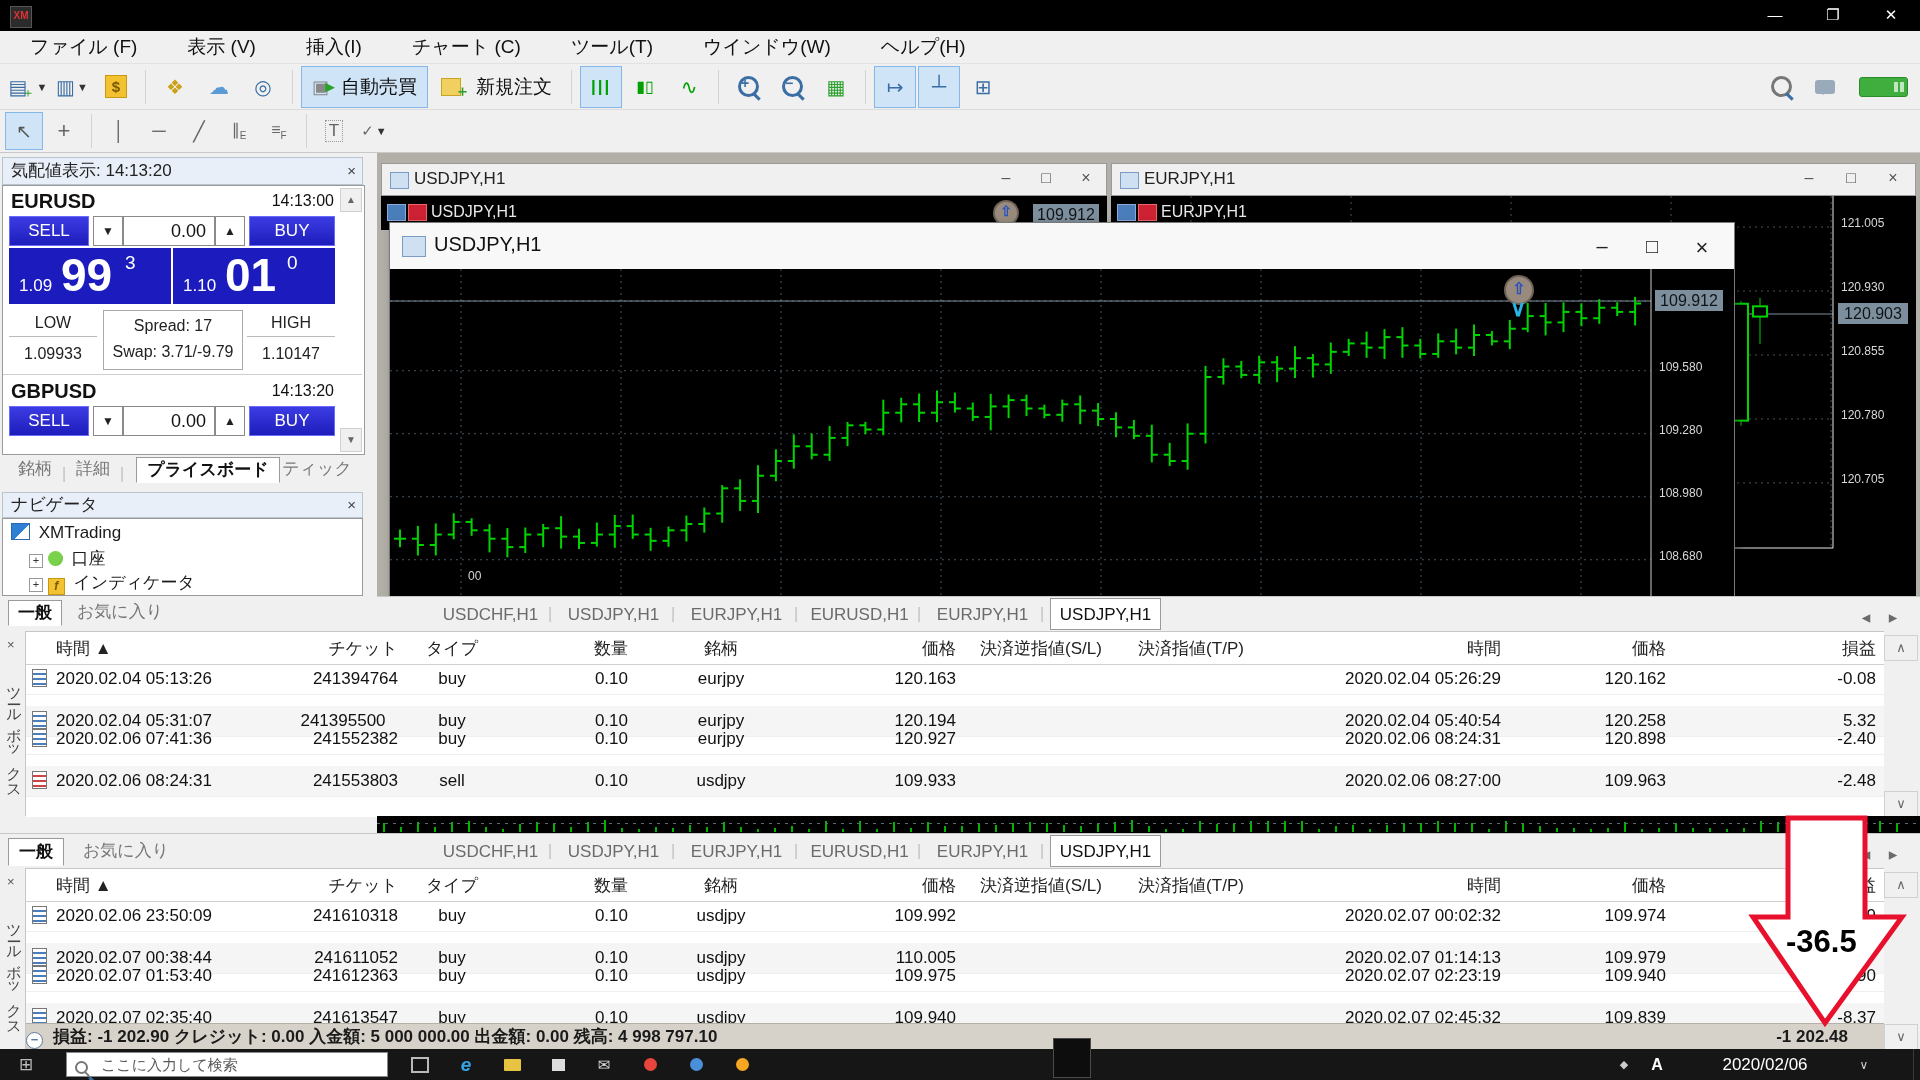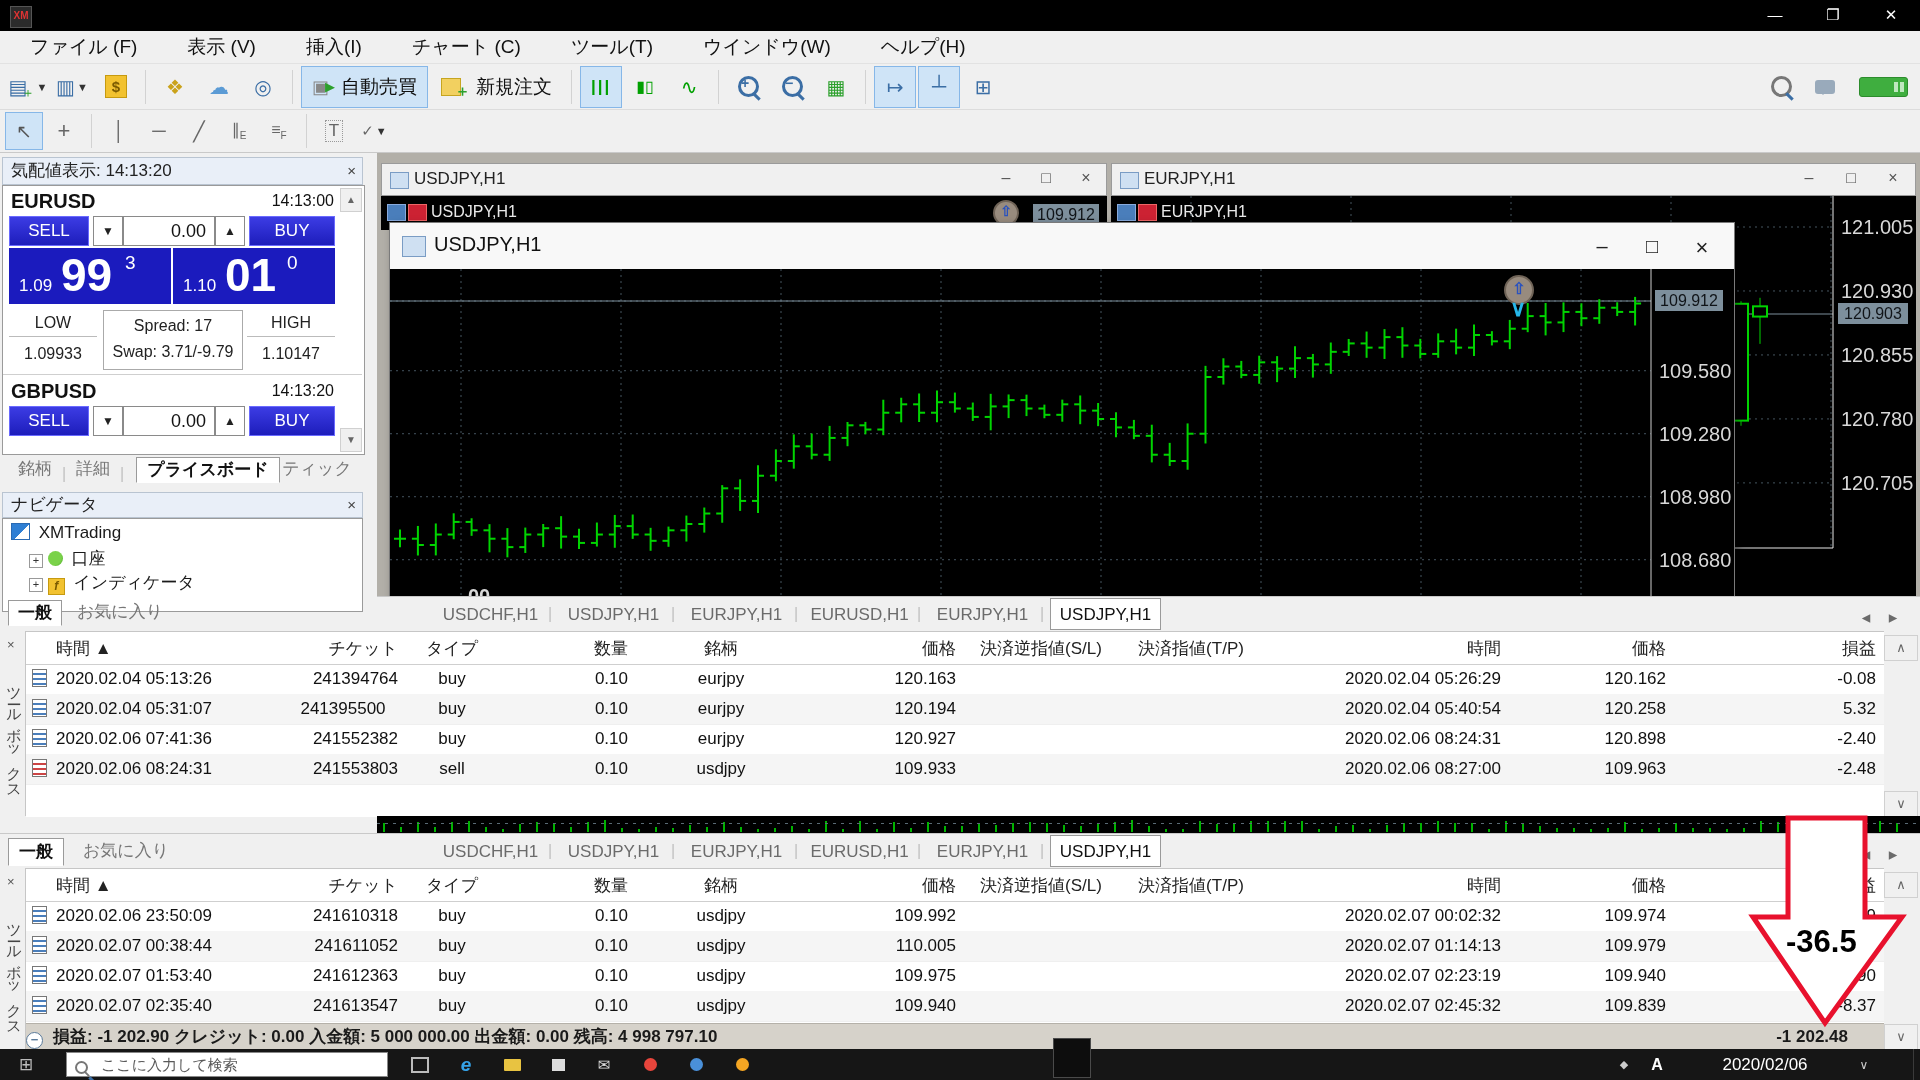--- a/index.html
+++ b/index.html
@@ -55,35 +55,35 @@
   .scrollbtn{background:#f0f0f0;border:1px solid #d0d0d0;color:#666;text-align:center;font-size:12px;}
   
   #chartarea{left:377px;top:153px;width:1543px;height:478px;background:#b2afa8;}
   .cw-title{background:#f0f0f0;border:1px solid #9a9a9a;box-sizing:border-box;}
   .cw-title .t{font-size:17px;color:#222;}
   .cw-ctl{width:40px;text-align:center;color:#555;font-size:16px;}
   .chart-black{background:#000;}
   .cw-label{color:#e8e8e8;font-size:16px;}
   .mini-ic{display:inline-block;width:17px;height:15px;margin-right:4px;vertical-align:-2px;}
   .pricebox{background:#7d8f9c;color:#101418;font-size:16px;text-align:center;}
-  .axis-label{color:#d8d8d8;font-size:20px;}
+  .axis-label{color:#d8d8d8;font-size:12px;}
   .balloon{width:26px;height:26px;border-radius:50%;background:radial-gradient(circle at 35% 30%,#b3a withered,#8a7d70);
      background:#988b7e;border:2px solid #6f6357;color:#2a52be;text-align:center;line-height:23px;font-size:16px;font-weight:bold;}
   .cyanv{color:#25b7ea;font-weight:bold;font-size:22px;line-height:16px;}
   .ctab{font-size:17px;color:#6b6b6b;text-align:center;line-height:33px;}
   .ctab.on{background:#fff;border:1px solid #9a9a9a;color:#111;line-height:31px;}
   .ctabsep{color:#c0c0c0;font-size:16px;line-height:33px;}
   
   .tbx-left{background:#f0f0f0;border-right:1px solid #c6c6c6;box-sizing:border-box;}
   .vlabel{writing-mode:vertical-rl;font-size:15px;color:#444;letter-spacing:2px;}
   .tbx-body{background:#fff;border-top:1px solid #c6c6c6;}
   .tbx-hcell{font-size:17px;color:#222;line-height:30px;white-space:nowrap;}
   .tbx-cell{font-size:17px;color:#111;line-height:30px;white-space:nowrap;}
   .tbx-row{border-bottom:1px solid #efefef;}
-  .tbx-row.alt{background:#f5f5f5;}
+  .tbx-row.alt{background:#f5f5f5;margin-top:12px;}
   .docicon{width:15px;height:18px;border:1px solid #777;background:
      repeating-linear-gradient(#fff 0 3px,var(--dc,#4a7ebb) 3px 5px);box-sizing:border-box;}
   .sumrow{background:#d6d2ca;border-top:1px solid #b5b1a9;font-weight:bold;font-size:17px;line-height:26px;}
   .minus-ic{display:inline-block;width:15px;height:15px;border:1px solid #5a7a9a;border-radius:50%;
      color:#5a7a9a;text-align:center;line-height:13px;font-size:13px;font-weight:bold;background:#fff;vertical-align:-2px;}
   
   #taskbar{left:0;top:1049px;width:1920px;height:31px;background:#161616;color:#ddd;}
   #tb-search{left:66px;top:3px;width:322px;height:25px;background:#fff;border:1px solid #888;
      color:#5a5a5a;font-size:15px;line-height:24px;padding-left:34px;box-sizing:border-box;}
   .tb-ic{top:0;height:31px;display:flex;align-items:center;justify-content:center;font-size:15px;}
@@ -285,21 +285,21 @@
         <div class="mw-tab on" style="position: absolute; left: 134px; top: 4px; height: 26px; line-height: 24px; text-align: center; width: 144px; box-sizing: border-box;">プライスボード</div>
         <div class="mw-tab" style="position: absolute; left: 270px; top: 4px; height: 26px; line-height: 24px; text-align: center; width: 90px; box-sizing: border-box;">ティック</div>
       </div>
   </div>
 
   <div class="abs" id="navigator" style="left:2px;top:339px;width:361px;height:132px;">
     <div class="abs panel-hdr" style="left:0;top:0;width:361px;height:26px;line-height:24px;">
       <span>ナビゲータ</span>
       <span class="px" style="line-height:24px;">×</span>
     </div>
-    <div class="abs" style="left:0;top:26px;width:361px;height:94px;background:#fff;border:1px solid #9a9a9a;box-sizing:border-box;">
+    <div class="abs" style="left:0;top:26px;width:361px;height:78px;background:#fff;border:1px solid #9a9a9a;box-sizing:border-box;">
       <div class="abs" style="left:8px;top:4px;font-size:17px;">
         <span class="mini-ic" style="background:linear-gradient(135deg,#2f7fd4 55%,#fff 55%);border:1px solid #2a6ab3;"></span>
         <span>XMTrading</span>
       </div>
       <div class="abs" style="left:26px;top:28px;font-size:17px;">
         <span style="display:inline-block;width:12px;height:12px;border:1px solid #999;font-size:11px;line-height:10px;text-align:center;color:#333;background:#fff;">+</span>
         <span class="mini-ic" style="background:radial-gradient(circle at 35% 40%,#7ad24a 60%,#3f9e1e);border-radius:50%;width:15px;"></span>
         <span>口座</span>
       </div>
       <div class="abs" style="left:26px;top:52px;font-size:17px;">
@@ -602,21 +602,21 @@
           <line x1="1209.3" y1="38.720000000002244" x2="1215.3" y2="38.720000000002244" stroke="#00d400" stroke-width="2"></line>
           <line x1="1227.1999999999998" y1="33.265874854923226" x2="1227.1999999999998" y2="47.05114499450002" stroke="#00d400" stroke-width="2"></line>
           <line x1="1221.1999999999998" y1="38.720000000002244" x2="1227.1999999999998" y2="38.720000000002244" stroke="#00d400" stroke-width="2"></line>
           <line x1="1227.1999999999998" y1="42.92000000000141" x2="1233.1999999999998" y2="42.92000000000141" stroke="#00d400" stroke-width="2"></line>
           <line x1="1245.1" y1="27.88672883331654" x2="1245.1" y2="56.47285199880753" stroke="#00d400" stroke-width="2"></line>
           <line x1="1239.1" y1="42.92000000000141" x2="1245.1" y2="42.92000000000141" stroke="#00d400" stroke-width="2"></line>
           <line x1="1245.1" y1="34.520000000000095" x2="1251.1" y2="34.520000000000095" stroke="#00d400" stroke-width="2"></line>
         </svg>
       <div class="balloon abs" style="left:1114px;top:6px;">⇧</div>
       <div class="cyanv abs" style="left:1120px;top:32px;">∨</div>
-      <span class="axis-label abs" style="left:78px;top:316px;font-weight:bold;">00</span>
+      <span class="axis-label abs" style="left:78px;top:300px;">00</span>
     <div class="pricebox abs" style="top: 21px; width: 68px; height: 21px; line-height: 21px; left: 1265px;">109.912</div>
         <div class="axis-label abs" style="left: 1269px; top: 90.72px;">109.580</div>
         <div class="axis-label abs" style="left: 1269px; top: 153.72px;">109.280</div>
         <div class="axis-label abs" style="left: 1269px; top: 216.72px;">108.980</div>
         <div class="axis-label abs" style="left: 1269px; top: 279.72px;">108.680</div>
       </div>
   </div>
 
   <div class="abs" id="tabbar1" style="left:0;top:443px;width:1543px;height:35px;background:#f0f0f0;border-top:1px solid #c9c9c9;">
       <div class="ctab" style="position: absolute; left: 58px; top: 1px; width: 111px; height: 32px; box-sizing: border-box;">USDCHF,H1</div>

